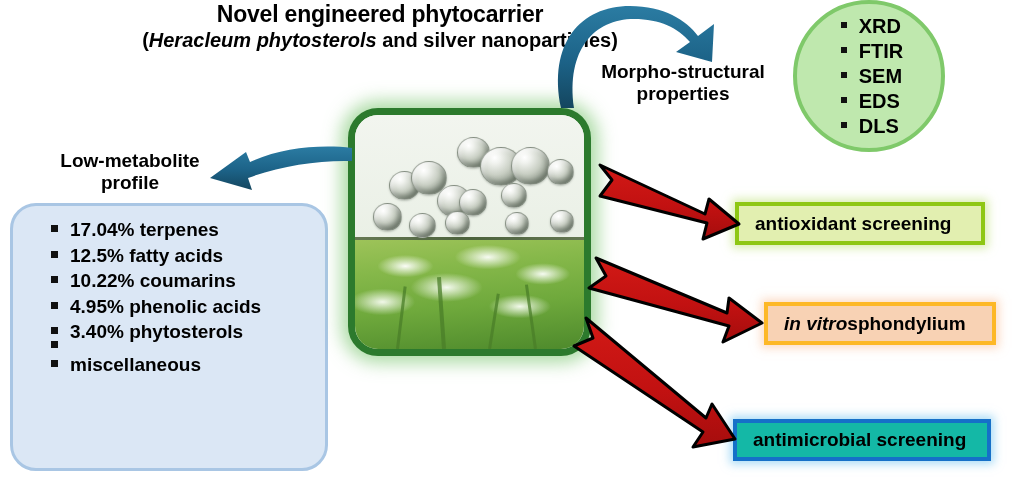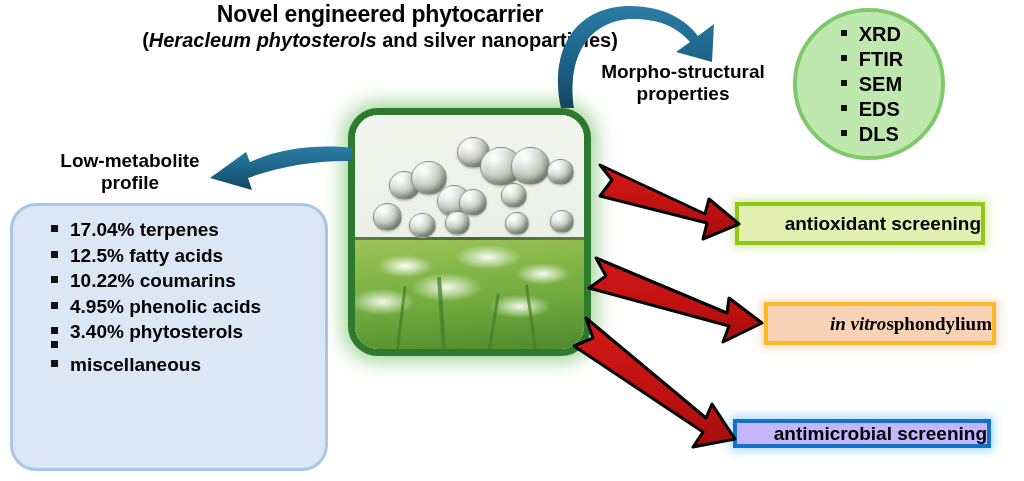--- a/index.html
+++ b/index.html
@@ -60,42 +60,42 @@
   .np{position:absolute;border-radius:50%;
     background:
       radial-gradient(circle at 34% 26%,#ffffff 0%,#f0f2ee 16%,#c9cfc4 46%,#9aa396 72%,#717a6d 100%);
     box-shadow:inset -2px -3px 5px rgba(70,80,68,.5), inset 2px 2px 4px rgba(255,255,255,.85),
                0 1px 2px rgba(90,100,88,.35);
     border:1px solid rgba(120,130,118,.55);
   }
 
   
   #technique-circle{
-    position:absolute;left:793px;top:8px;width:152px;height:152px;border-radius:50%;
+    position:absolute;left:793px;top:0;width:152px;height:152px;border-radius:50%;
     background:#bfe8ae;border:4px solid #7fc96a;box-sizing:border-box;
     display:flex;align-items:center;justify-content:center;
   }
   .tlist{list-style:none;margin:0;padding:0 0 0 6px;}
   .tlist li{font-size:20px;font-weight:bold;line-height:25px;display:flex;align-items:baseline;}
   .tbullet{display:inline-block;width:6px;height:6px;background:#111;margin-right:12px;
     position:relative;top:-5px;flex:0 0 auto;}
 
   
   #morpho-label{position:absolute;left:583px;top:61px;width:200px;text-align:center;
     font-size:19px;font-weight:bold;line-height:1.18;}
 
   
   .rbox{position:absolute;box-sizing:border-box;display:flex;align-items:center;
-    justify-content:flex-end;font-size:19px;font-weight:bold;white-space:nowrap;padding-left:16px;}
+    justify-content:flex-start;font-size:19px;font-weight:bold;white-space:nowrap;padding-left:16px;}
   #box-antioxidant{left:735px;top:202px;width:250px;height:43px;
     background:#e2efb0;border:4px solid #8ec714;box-shadow:0 0 9px 3px rgba(190,225,120,.6);}
   #box-cytotoxicity{left:764px;top:302px;width:232px;height:43px;
-    background:#f8d2b4;border:4px solid #fdb827;box-shadow:0 0 9px 3px rgba(250,190,150,.55);font-family:Liberation Serif, serif;}
-  #box-antimicrobial{left:733px;top:419px;width:258px;height:29px;
-    background:#c4b5fd;border:4px solid #1570c8;box-shadow:0 0 9px 3px rgba(110,195,240,.6);}
+    background:#f8d2b4;border:4px solid #fdb827;box-shadow:0 0 9px 3px rgba(250,190,150,.55);}
+  #box-antimicrobial{left:733px;top:419px;width:258px;height:42px;
+    background:#14b8a6;border:4px solid #1570c8;box-shadow:0 0 9px 3px rgba(110,195,240,.6);}
   #box-cytotoxicity .ital{font-style:italic;}
 
   
   #arrow-layer{position:absolute;inset:0;width:1024px;height:481px;pointer-events:none;}
 </style>
 </head>
 <body>
 
 <div class="stage">
 

